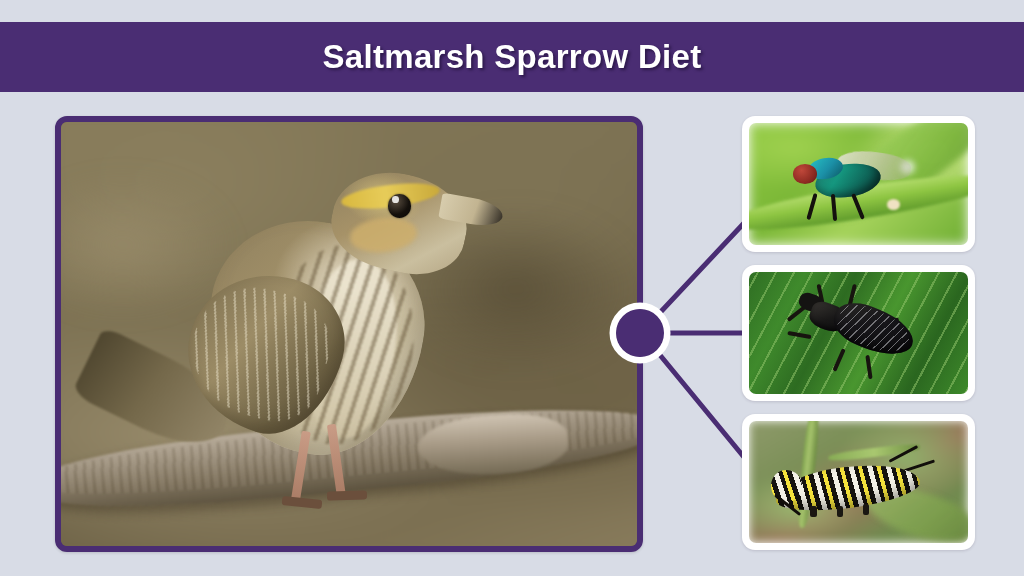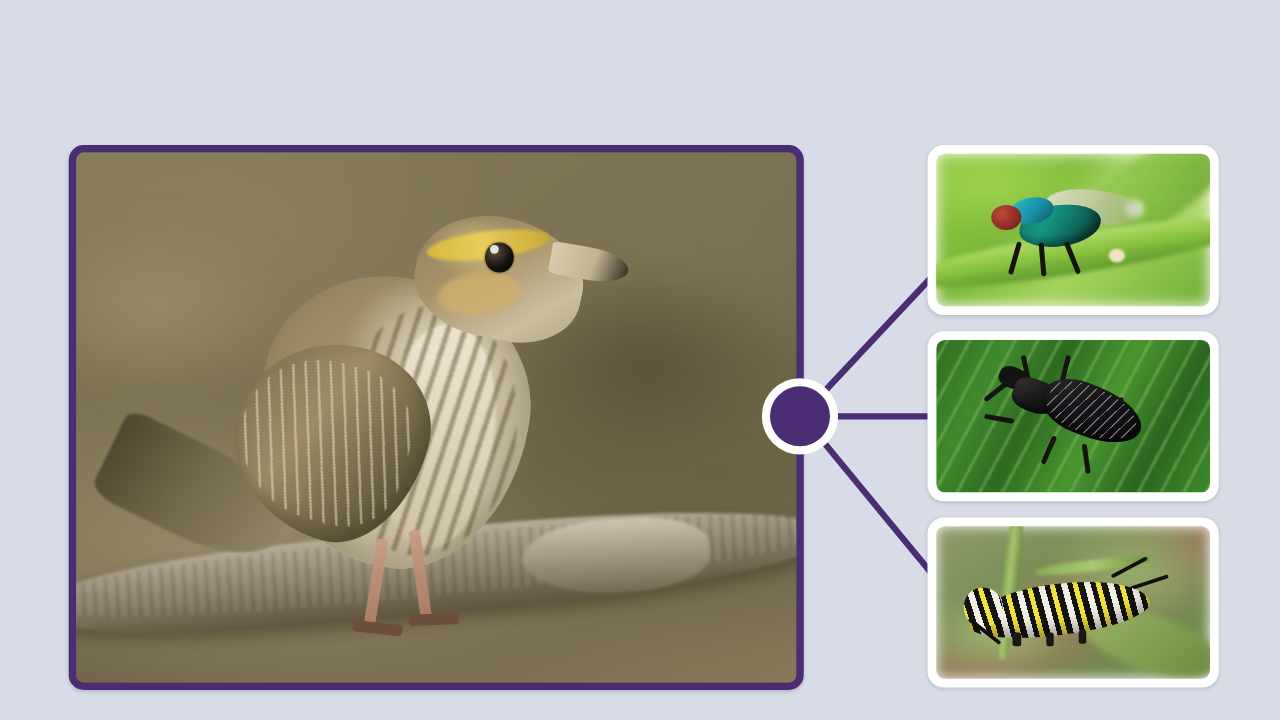--- a/index.html
+++ b/index.html
@@ -447,20 +447,23 @@
   }
   .cp1 { left:28%; top:70%; }
   .cp2 { left:40%; top:70%; }
   .cp3 { left:52%; top:68%; }
 </style>
 </head>
 <body>
 
 <div id="stage">
 
+  <div class="title-banner">
+    <div class="title-text">Saltmarsh Sparrow Diet</div>
+  </div>
 
   <div class="hero-frame">
     <div class="hero-canvas">
       <div class="hero-bg"></div>
       <div class="hero-bg2"></div>
 
       <div class="branch"></div>
       <div class="branch-grain"></div>
       <div class="branch-tip"></div>
 

